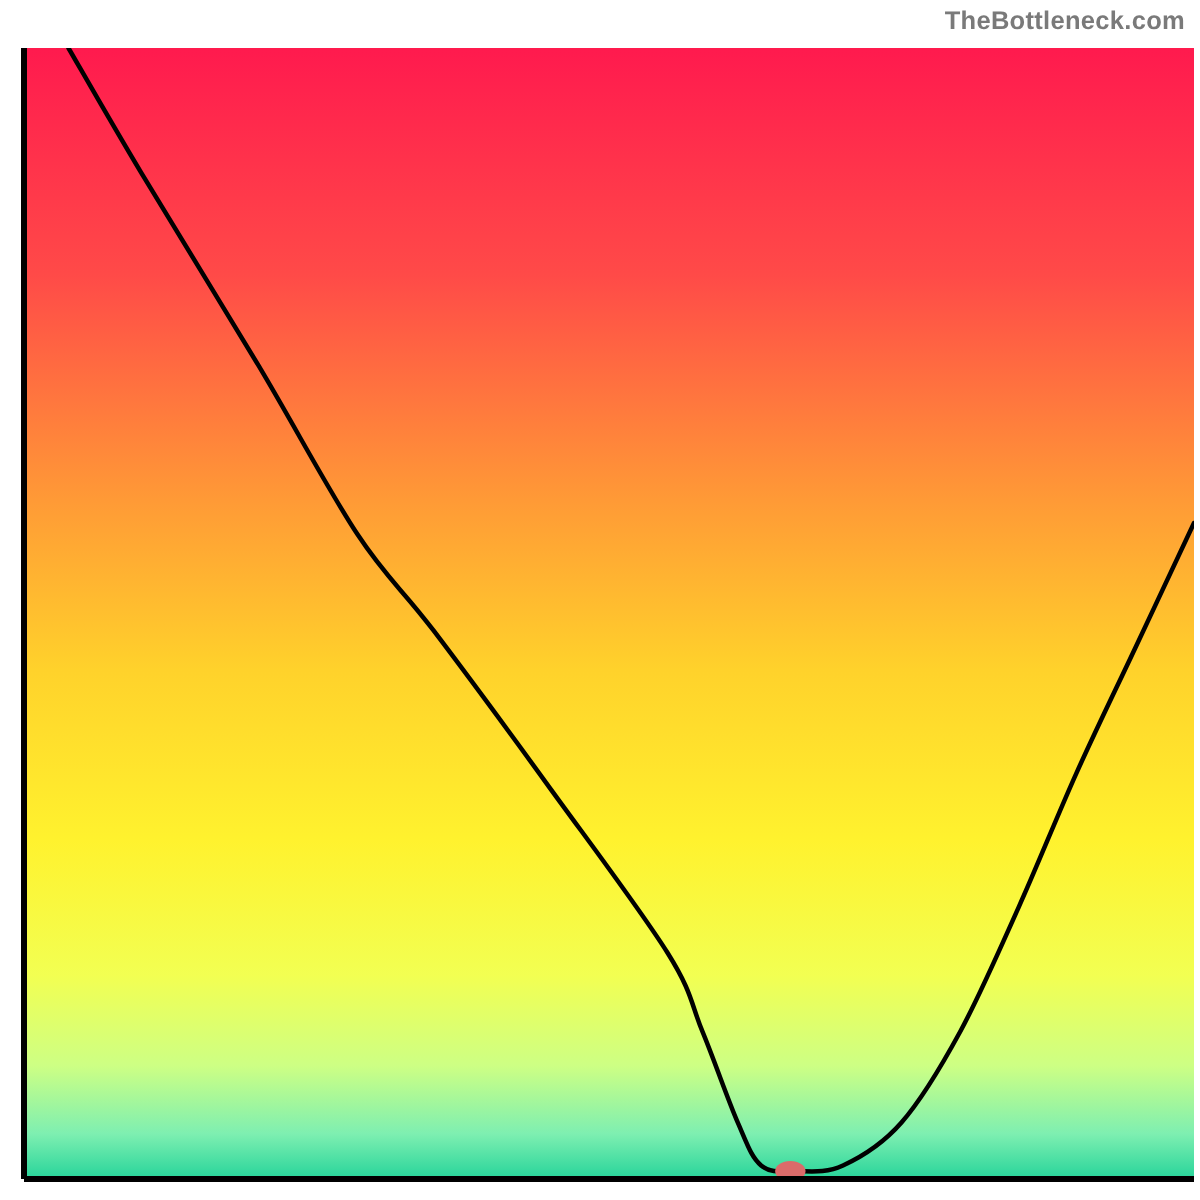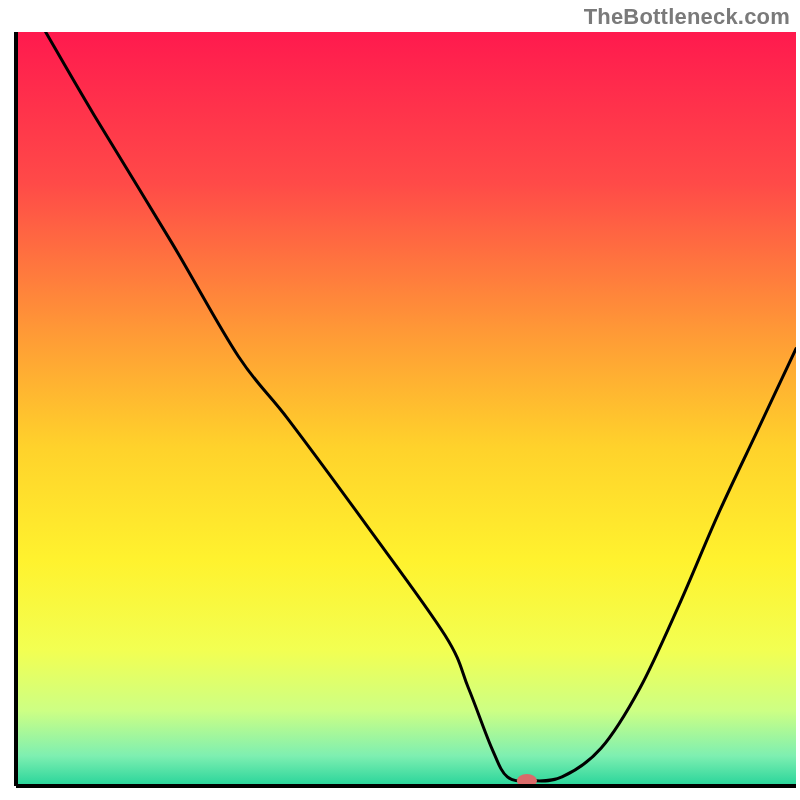--- a/index.html
+++ b/index.html
@@ -13,21 +13,21 @@
   }
   .stage {
     position: relative;
     width: 800px;
     height: 800px;
   }
   .watermark {
     position: absolute;
     top: 4px;
     right: 10px;
-    font-size: 22px;
+    font-size: 17px;
     font-weight: 600;
     color: #7a7a7a;
     font-family: Arial, Helvetica, sans-serif;
     letter-spacing: 0.2px;
   }
   svg.chart {
     display: block;
   }
   .marker {
     fill: #db6b6a;

